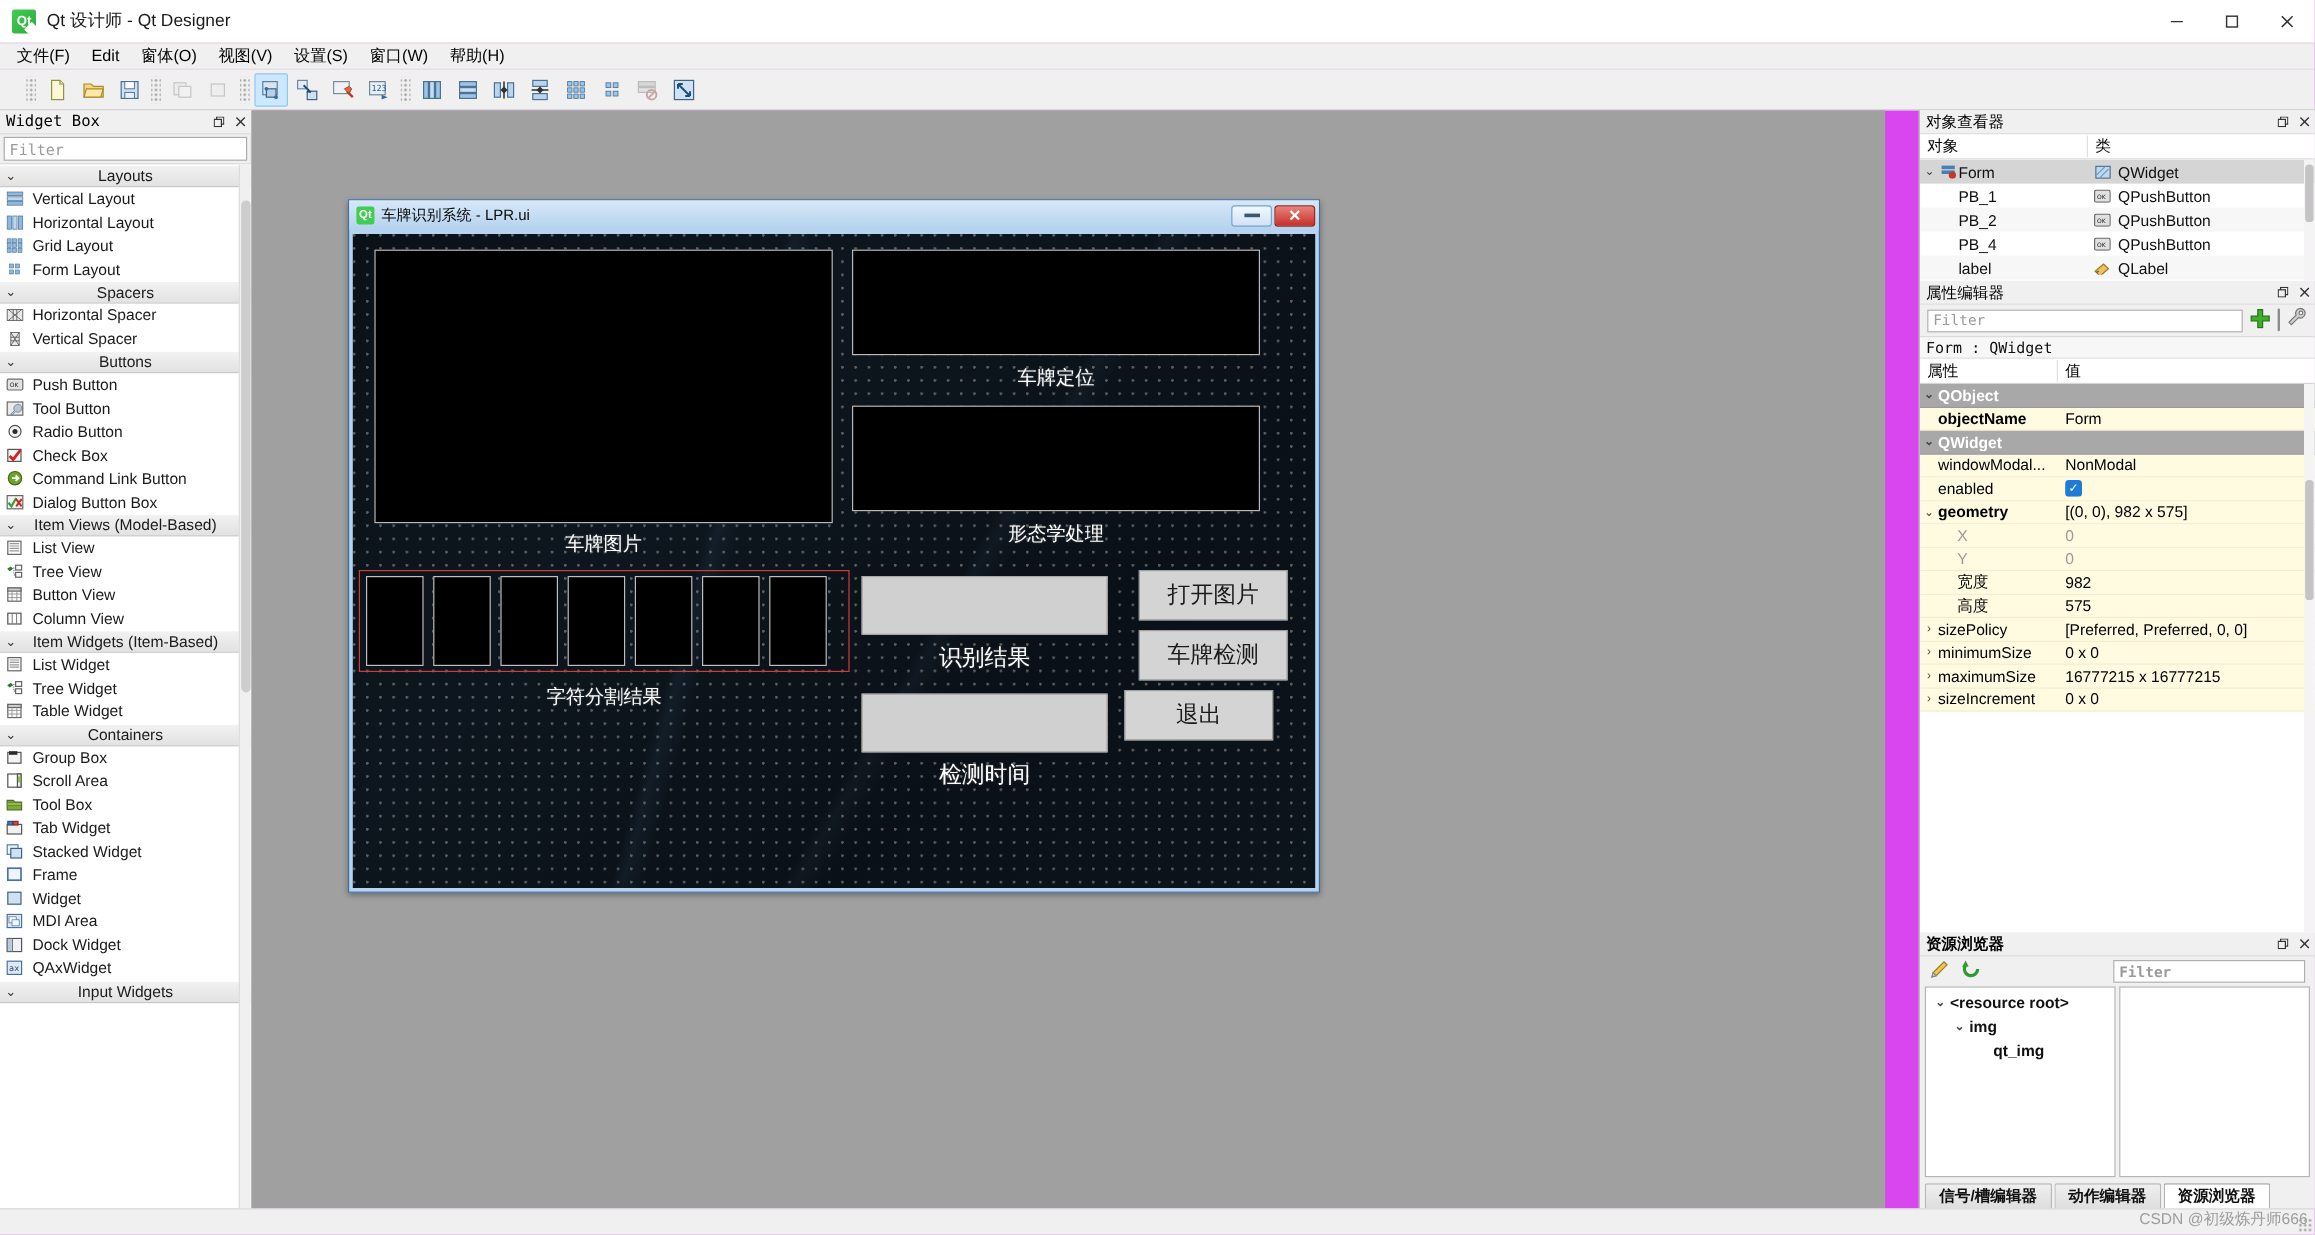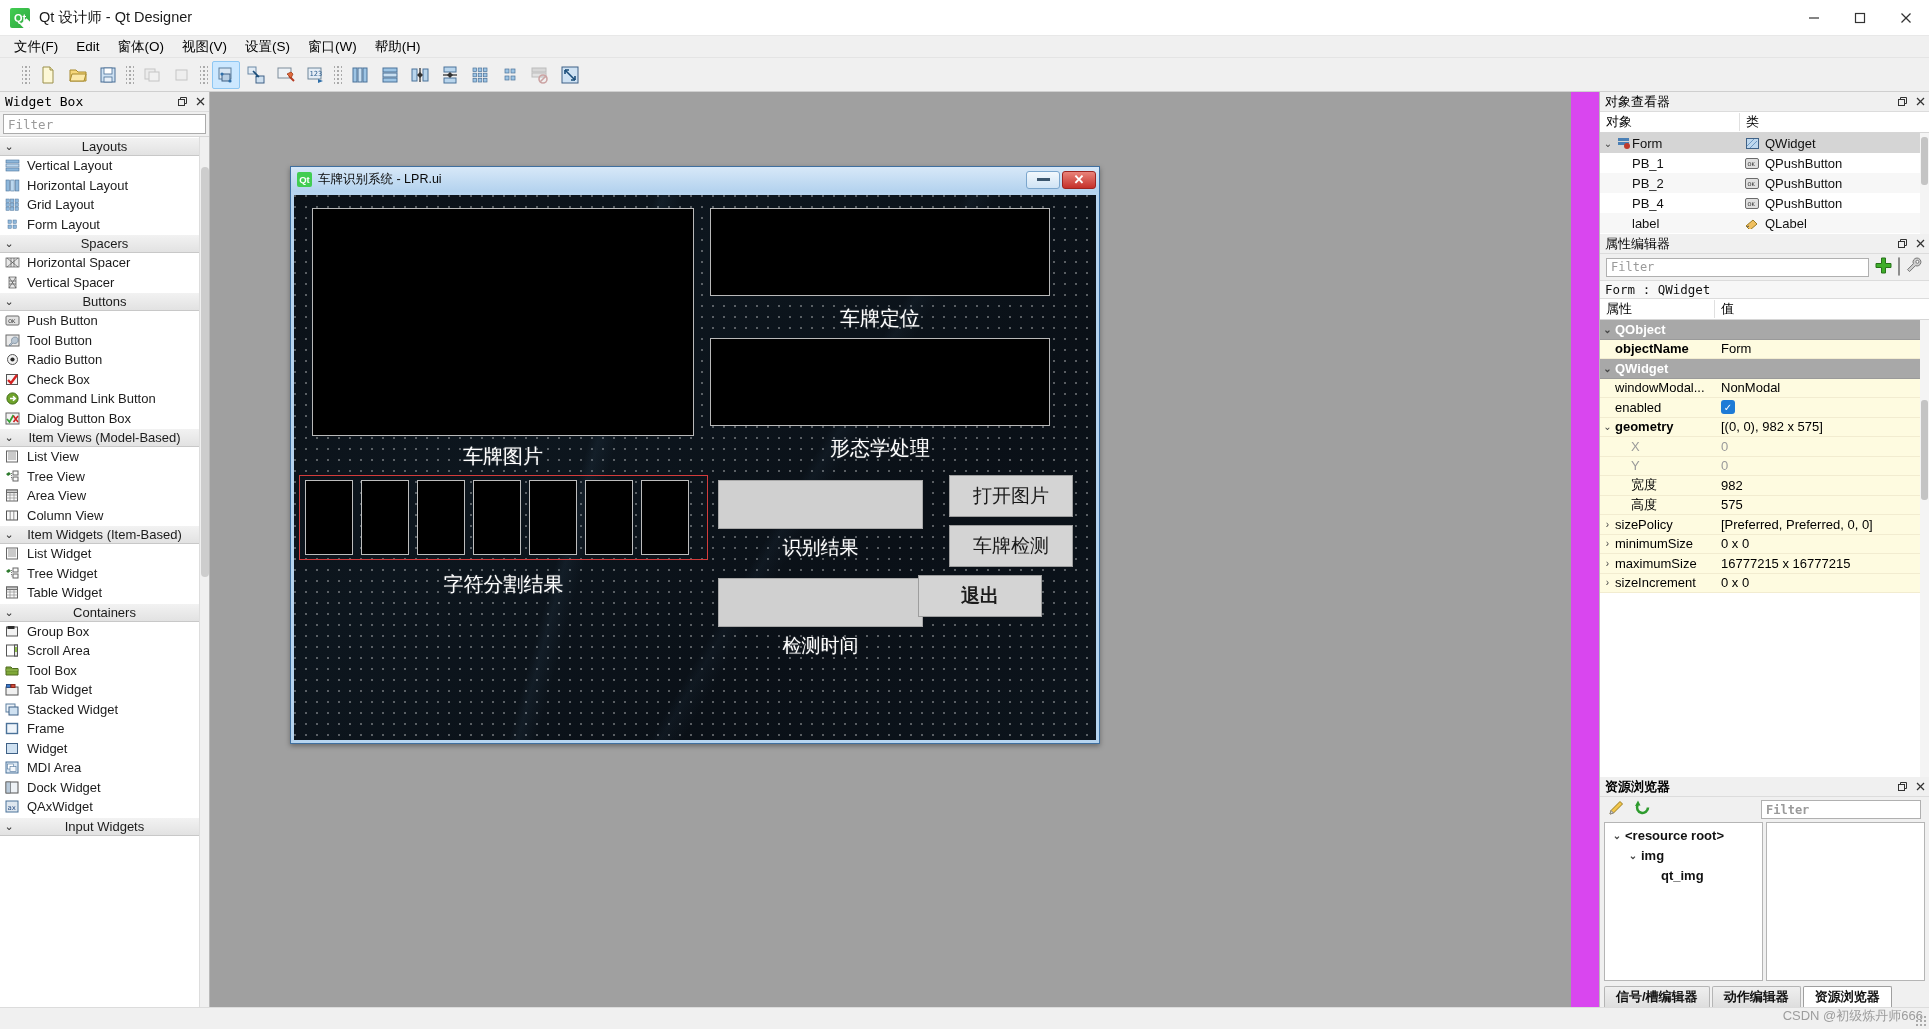--- a/index.html
+++ b/index.html
@@ -217,21 +217,21 @@
     pointer-events:none;
   }
 
   .blk {
     position: absolute;
     background: #000;
     border: 1px solid #b9b9b9;
   }
   .lbl {
     position: absolute;
-    color: #fff; font-size: 20px;
+    color: #fff; font-size: 16px;
     text-align: center;
     text-shadow: 0 0 2px rgba(255,255,255,.25);
     white-space: nowrap;
   }
   .lbl.sm { font-size: 19px; }
   .greybox {
     position: absolute;
     background: #d0d0d0;
     border: 1px solid #a8a8a8;
   }
@@ -737,21 +737,21 @@
                   <rect x="1.5" y="1" width="11" height="11" fill="#fafafa" stroke="#666"></rect>
                   <rect x="1.5" y="1" width="11" height="2.6" fill="#cfcfcf" stroke="#666"></rect>
                   <g stroke="#8e8e8e" stroke-width=".7">
                     <line x1="1.5" y1="6" x2="12.5" y2="6"></line>
                     <line x1="1.5" y1="9" x2="12.5" y2="9"></line>
                     <line x1="5" y1="3.6" x2="5" y2="12"></line>
                     <line x1="9" y1="3.6" x2="9" y2="12"></line>
                   </g>
                 </svg>
               </span>
-            <span>Area View</span>
+            <span>Button View</span>
           </div>
           <div class="wb-item">
             <span class="wb-ico">
                 <svg width="15" height="13" viewBox="0 0 15 13">
                   <rect x="1.5" y="2" width="11" height="9" fill="#fafafa" stroke="#555"></rect>
                   <g stroke="#777" stroke-width=".8">
                     <line x1="5.2" y1="2" x2="5.2" y2="11"></line>
                     <line x1="8.8" y1="2" x2="8.8" y2="11"></line>
                   </g>
                 </svg>
@@ -948,21 +948,21 @@
           <div class="lbl" style="left:5px; top:376px; width:409px;">字符分割结果</div>
 
           <div class="greybox" style="left:424px; top:285px; width:205px; height:49px;"></div>
           <div class="lbl sm" style="left:424px; top:340px; width:205px;">识别结果</div>
 
           <div class="greybox" style="left:424px; top:383px; width:205px; height:49px;"></div>
           <div class="lbl sm" style="left:424px; top:438px; width:205px;">检测时间</div>
 
           <div class="pbtn" style="left:655px; top:280px; width:124px; height:42px;">打开图片</div>
           <div class="pbtn" style="left:655px; top:330px; width:124px; height:42px;">车牌检测</div>
-          <div class="pbtn" style="left:624px; top:380px; width:124px; height:42px;font-weight:bold;">退出</div>
+          <div class="pbtn" style="left:643px; top:380px; width:124px; height:42px;">退出</div>
         </div>
       </div>
 
     </div>
 
     <div class="right-panel">
 
       <div class="dock obj-inspector">
         <div class="dock-title cn">
           <span class="t">对象查看器</span>

